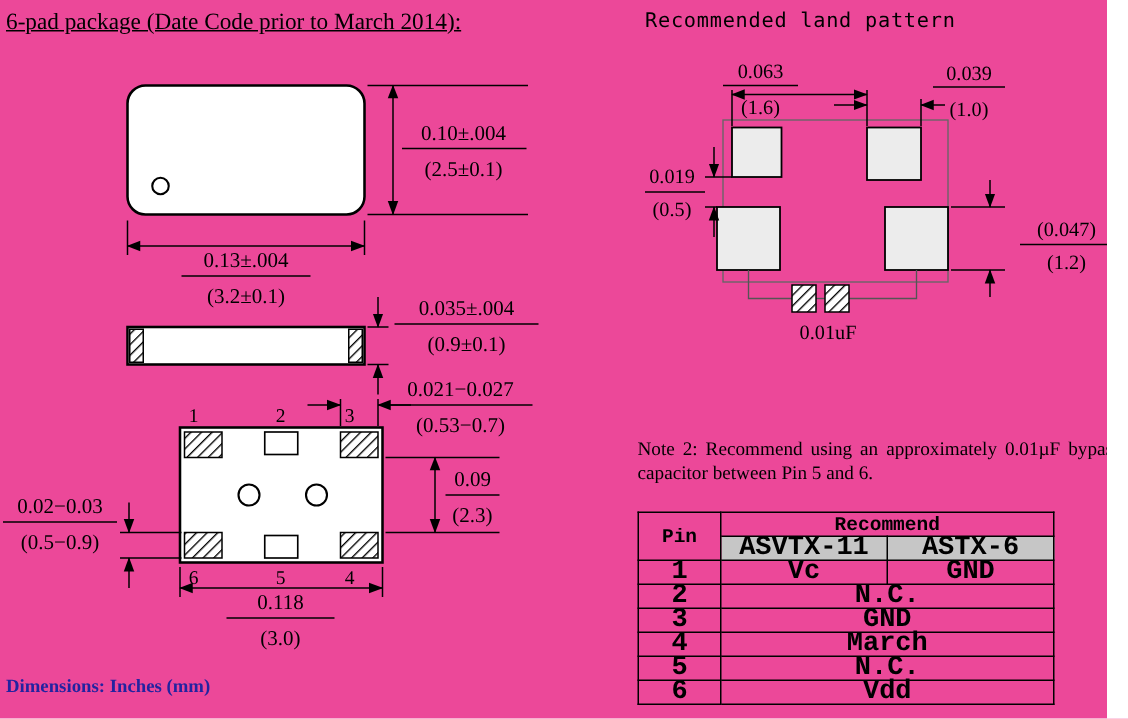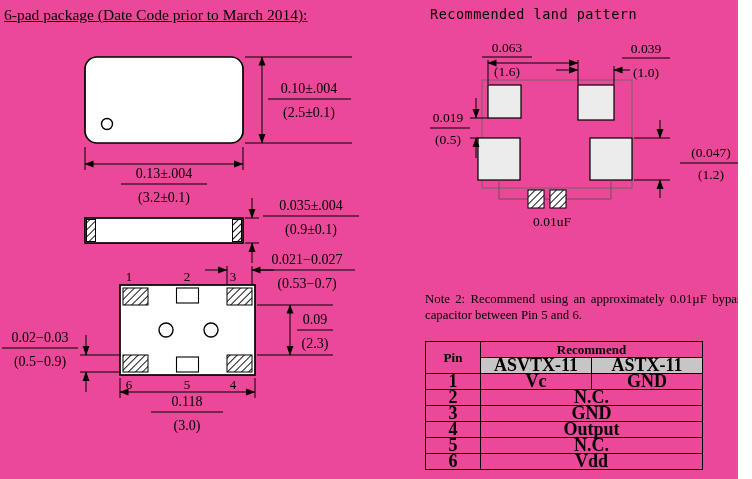--- a/index.html
+++ b/index.html
@@ -15,21 +15,21 @@
   #footnote{left:4px;top:450px;font-size:12.5px;font-weight:bold;color:#2323a0;white-space:nowrap;}
   
   svg text{font-family:"Liberation Serif",serif;fill:#000;}
   .dt{font-size:14px;text-anchor:middle;}
   .dt2{font-size:13.5px;text-anchor:middle;}
   .pn{font-size:13px;text-anchor:middle;}
   
   #pin-table{left:425px;top:341px;border-collapse:collapse;table-layout:fixed;}
   #pin-table td{border:1px solid #000;text-align:center;vertical-align:middle;
                 font-size:18px;font-weight:bold;padding:0;height:15px;line-height:15px;}
-  #pin-table{border:1.5px solid #000;}
+  #pin-table{border:1.5px solid #000;font-family:Liberation Mono, monospace;}
   #pin-table .fn{font-size:13px;}
   #pin-table .gray{background:#c6c6c6;}
   .cPin{width:55px;} .cA{width:111px;} .cB{width:111px;}
 </style>
 </head>
 <body>
 
 <div id="page">
 
   <div id="main-title" class="abs">6-pad package (Date Code prior to March 2014):</div>
@@ -212,44 +212,45 @@
         <col class="cA">
         <col class="cB">
       </colgroup>
     <tbody>
       <tr>
         <td rowspan="2" class="fn">Pin</td>
         <td colspan="2" class="fn">Recommend</td>
       </tr>
       <tr>
         <td class="gray">ASVTX-11</td>
-        <td class="gray">ASTX-11</td>
+        <td class="gray">ASTX-6</td>
       </tr>
       <tr>
         <td>1</td>
         <td>Vc</td>
         <td>GND</td>
       </tr>
       <tr>
         <td>2</td>
         <td colspan="2">N.C.</td>
       </tr>
       <tr>
         <td>3</td>
         <td colspan="2">GND</td>
       </tr>
       <tr>
         <td>4</td>
-        <td colspan="2">Output</td>
+        <td colspan="2">March</td>
       </tr>
       <tr>
         <td>5</td>
         <td colspan="2">N.C.</td>
       </tr>
       <tr>
         <td>6</td>
         <td colspan="2">Vdd</td>
       </tr>
     </tbody>
   </table>
 
+  <div id="footnote" class="abs">Dimensions: Inches (mm)</div>
 
 </div>
 
 </body></html>

